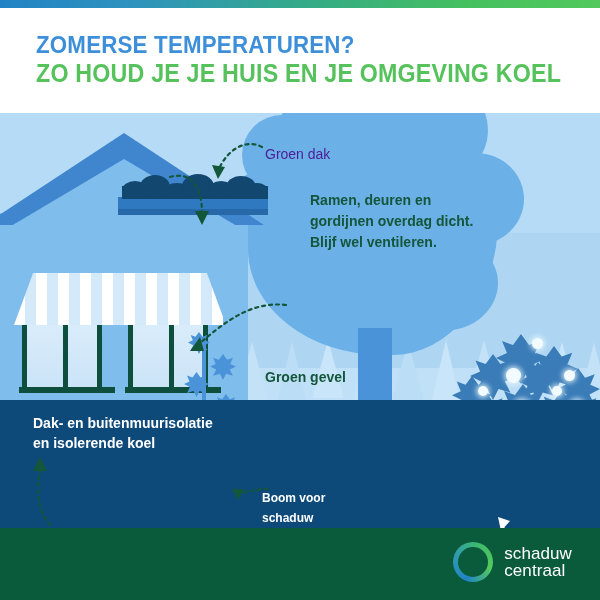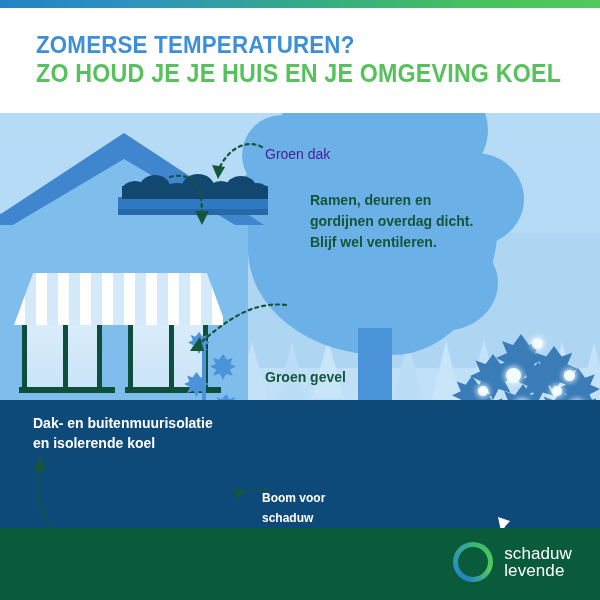--- a/index.html
+++ b/index.html
@@ -378,18 +378,18 @@
   <div class="label dak-isolatie lbl-white">Dak- en buitenmuurisolatie
 en isolerende koel</div>
   <div class="label boom lbl-white">Boom voor
 schaduw</div>
 
   <div class="footer">
     <div class="logo">
       <div class="logo-ring"></div>
       <div class="logo-text">
         <div>schaduw</div>
-        <div>levende</div>
+        <div>centraal</div>
       </div>
     </div>
   </div>
 
 </div>
 
 </body></html>

